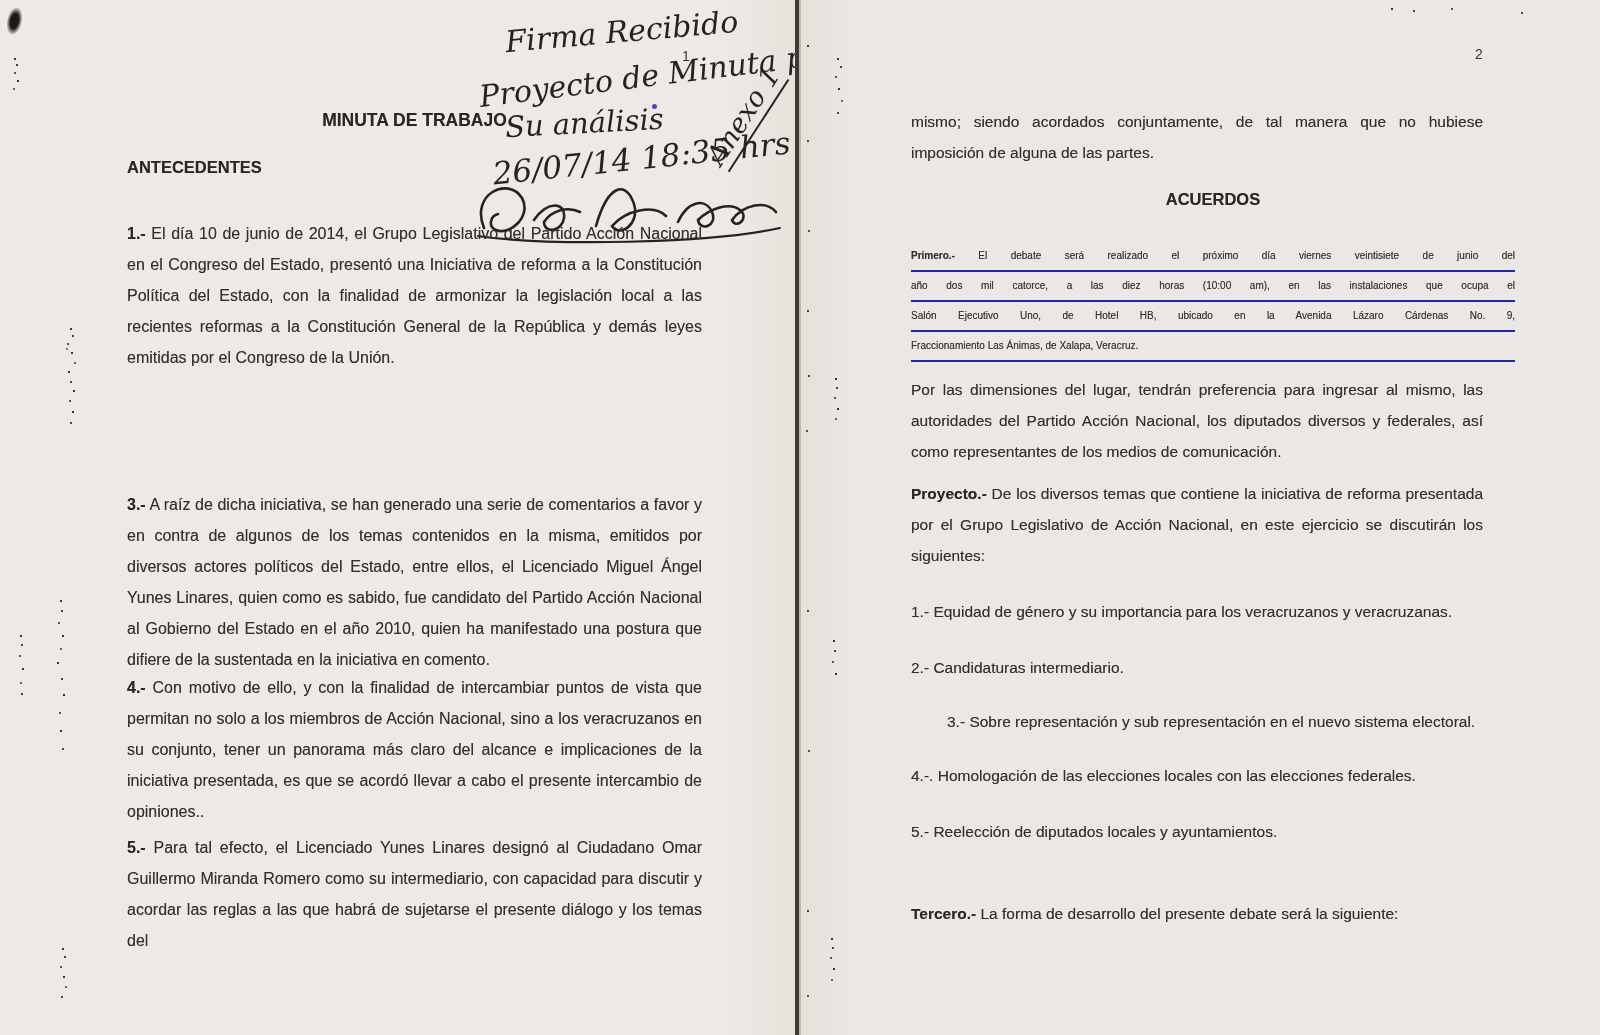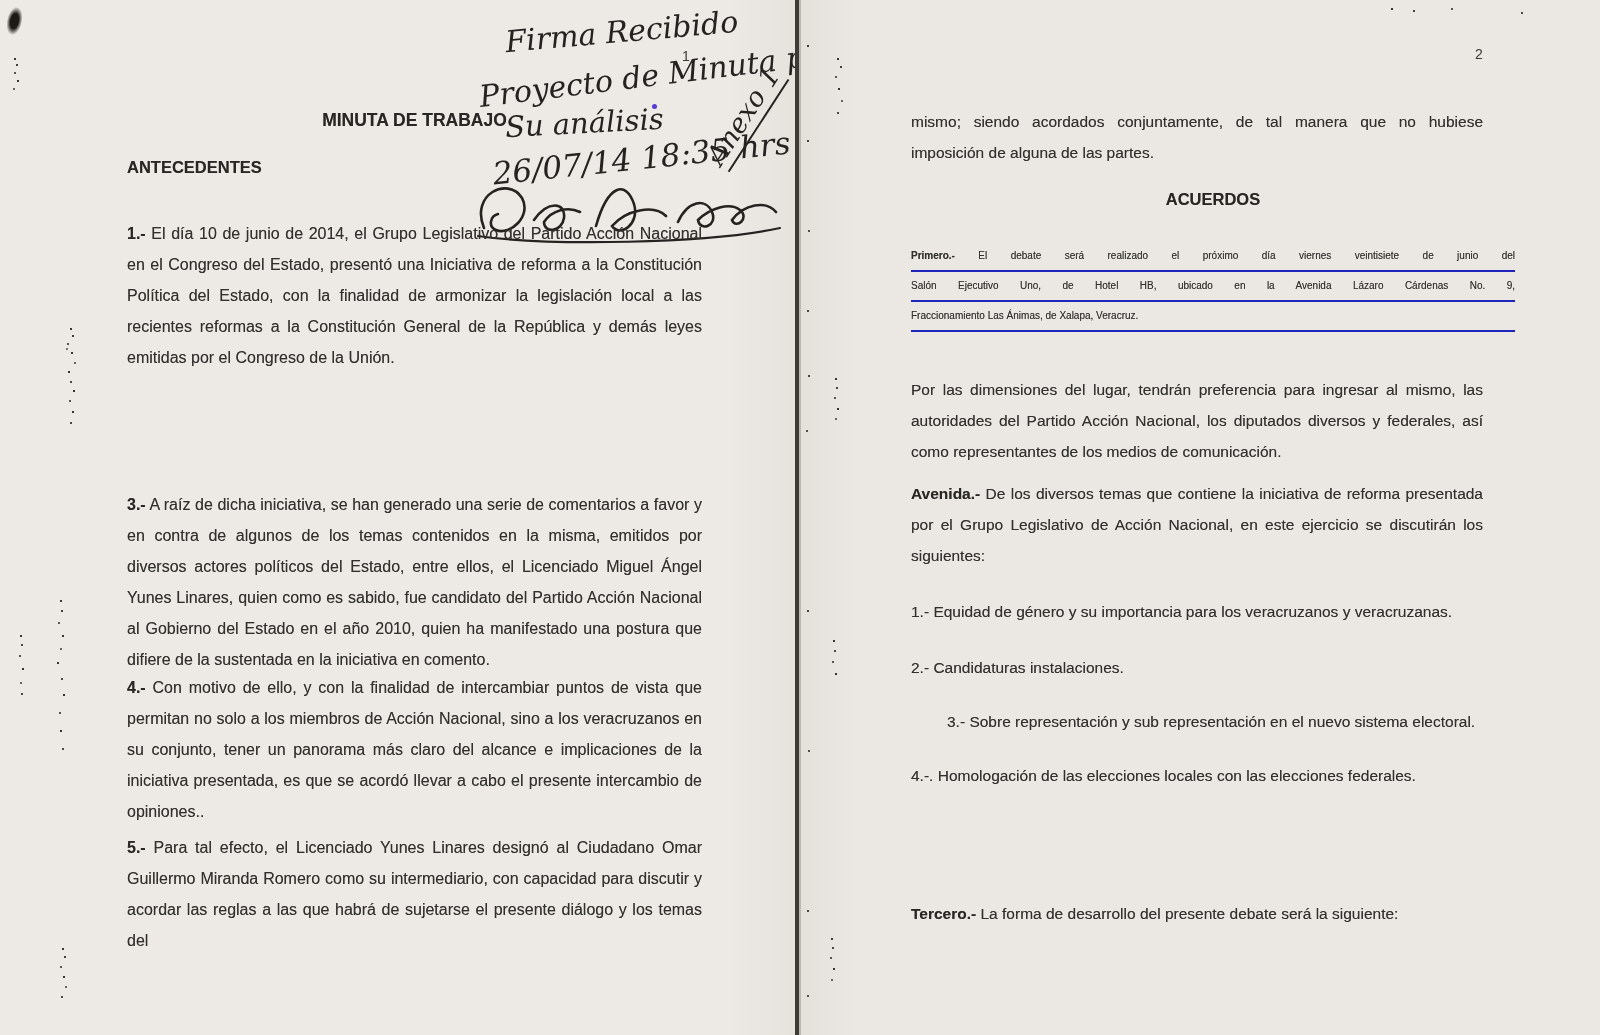--- a/index.html
+++ b/index.html
@@ -139,46 +139,51 @@
 
     <p class="txt rp" style="top:90px;">mismo; siendo acordados conjuntamente, de tal manera que no hubiese imposición de alguna de las partes.</p>
 
     <div class="sec-head" style="left:110px;top:190px;width:604px;text-align:center;">ACUERDOS</div>
 
     <div class="ul-block">
       <div class="ul-line">
         <b>Primero.-</b>
         <span>El debate será realizado el próximo día viernes veintisiete de junio del</span>
       </div>
+      <div class="ul-line">año dos mil catorce, a las diez horas (10:00 am), en las instalaciones que ocupa el</div>
       <div class="ul-line">Salón Ejecutivo Uno, de Hotel HB, ubicado en la Avenida Lázaro Cárdenas No. 9,</div>
       <div class="ul-line last">Fraccionamiento Las Ánimas, de Xalapa, Veracruz.</div>
     </div>
 
     <p class="txt rp" style="top:358px;">Por las dimensiones del lugar, tendrán preferencia para ingresar al mismo, las autoridades del Partido Acción Nacional, los diputados diversos y federales, así como representantes de los medios de comunicación.</p>
 
     <p class="txt rp" style="top:462px;">
-      <b>Avenida.-</b>
+      <b>Proyecto.-</b>
       <span>De los diversos temas que contiene la iniciativa de reforma presentada por el Grupo Legislativo de Acción Nacional, en este ejercicio se discutirán los siguientes:</span>
     </p>
 
     <p class="txt rp" style="top:580px;text-align:left;">
       <span>1.-</span>
       <span>Equidad de género y su importancia para los veracruzanos y veracruzanas.</span>
     </p>
     <p class="txt rp" style="top:636px;text-align:left;">
       <span>2.-</span>
-      <span>Candidaturas instalaciones.</span>
+      <span>Candidaturas intermediario.</span>
     </p>
     <p class="txt rp" style="top:690px;text-align:left;margin-left:36px;">
       <span>3.-</span>
       <span>Sobre representación y sub representación en el nuevo sistema electoral.</span>
     </p>
     <p class="txt rp" style="top:744px;text-align:left;">
       <span>4.-.</span>
       <span>Homologación de las elecciones locales con las elecciones federales.</span>
+    </p>
+    <p class="txt rp" style="top:800px;text-align:left;">
+      <span>5.-</span>
+      <span>Reelección de diputados locales y ayuntamientos.</span>
     </p>
 
     <p class="txt rp" style="top:882px;text-align:left;">
       <b>Tercero.-</b>
       <span>La forma de desarrollo del presente debate será la siguiente:</span>
     </p>
   </div>
 
 </div>
 

